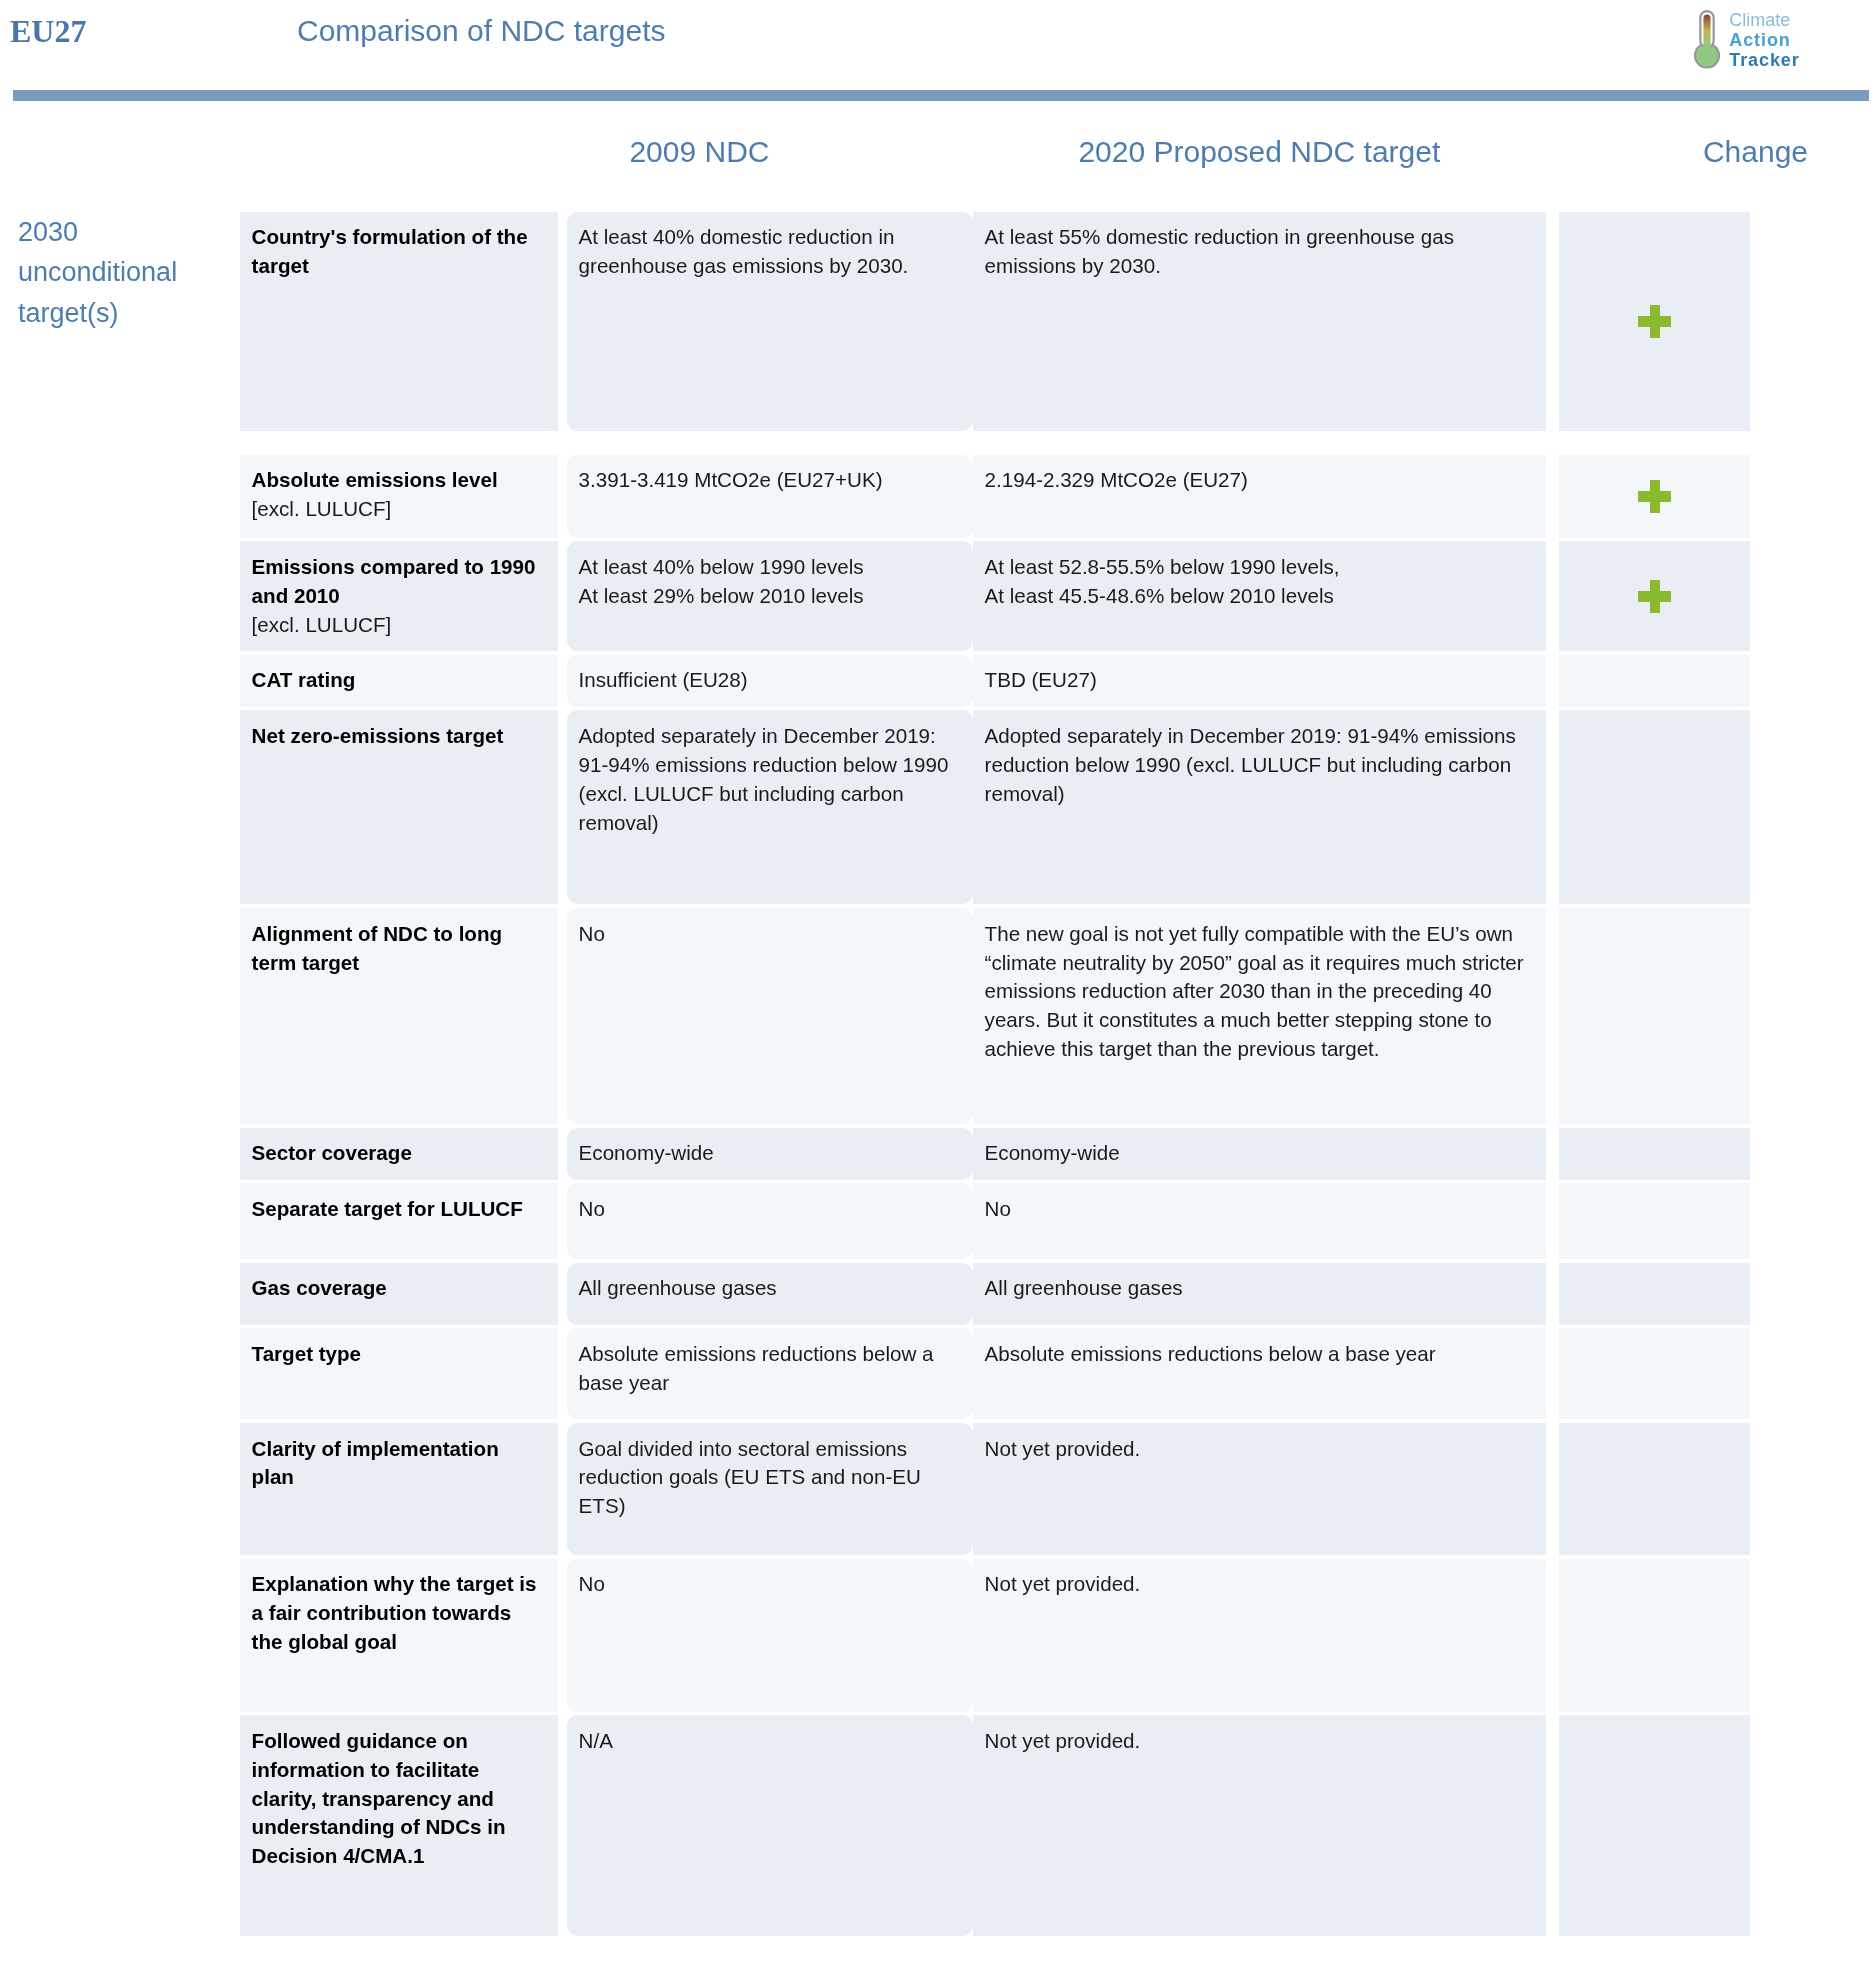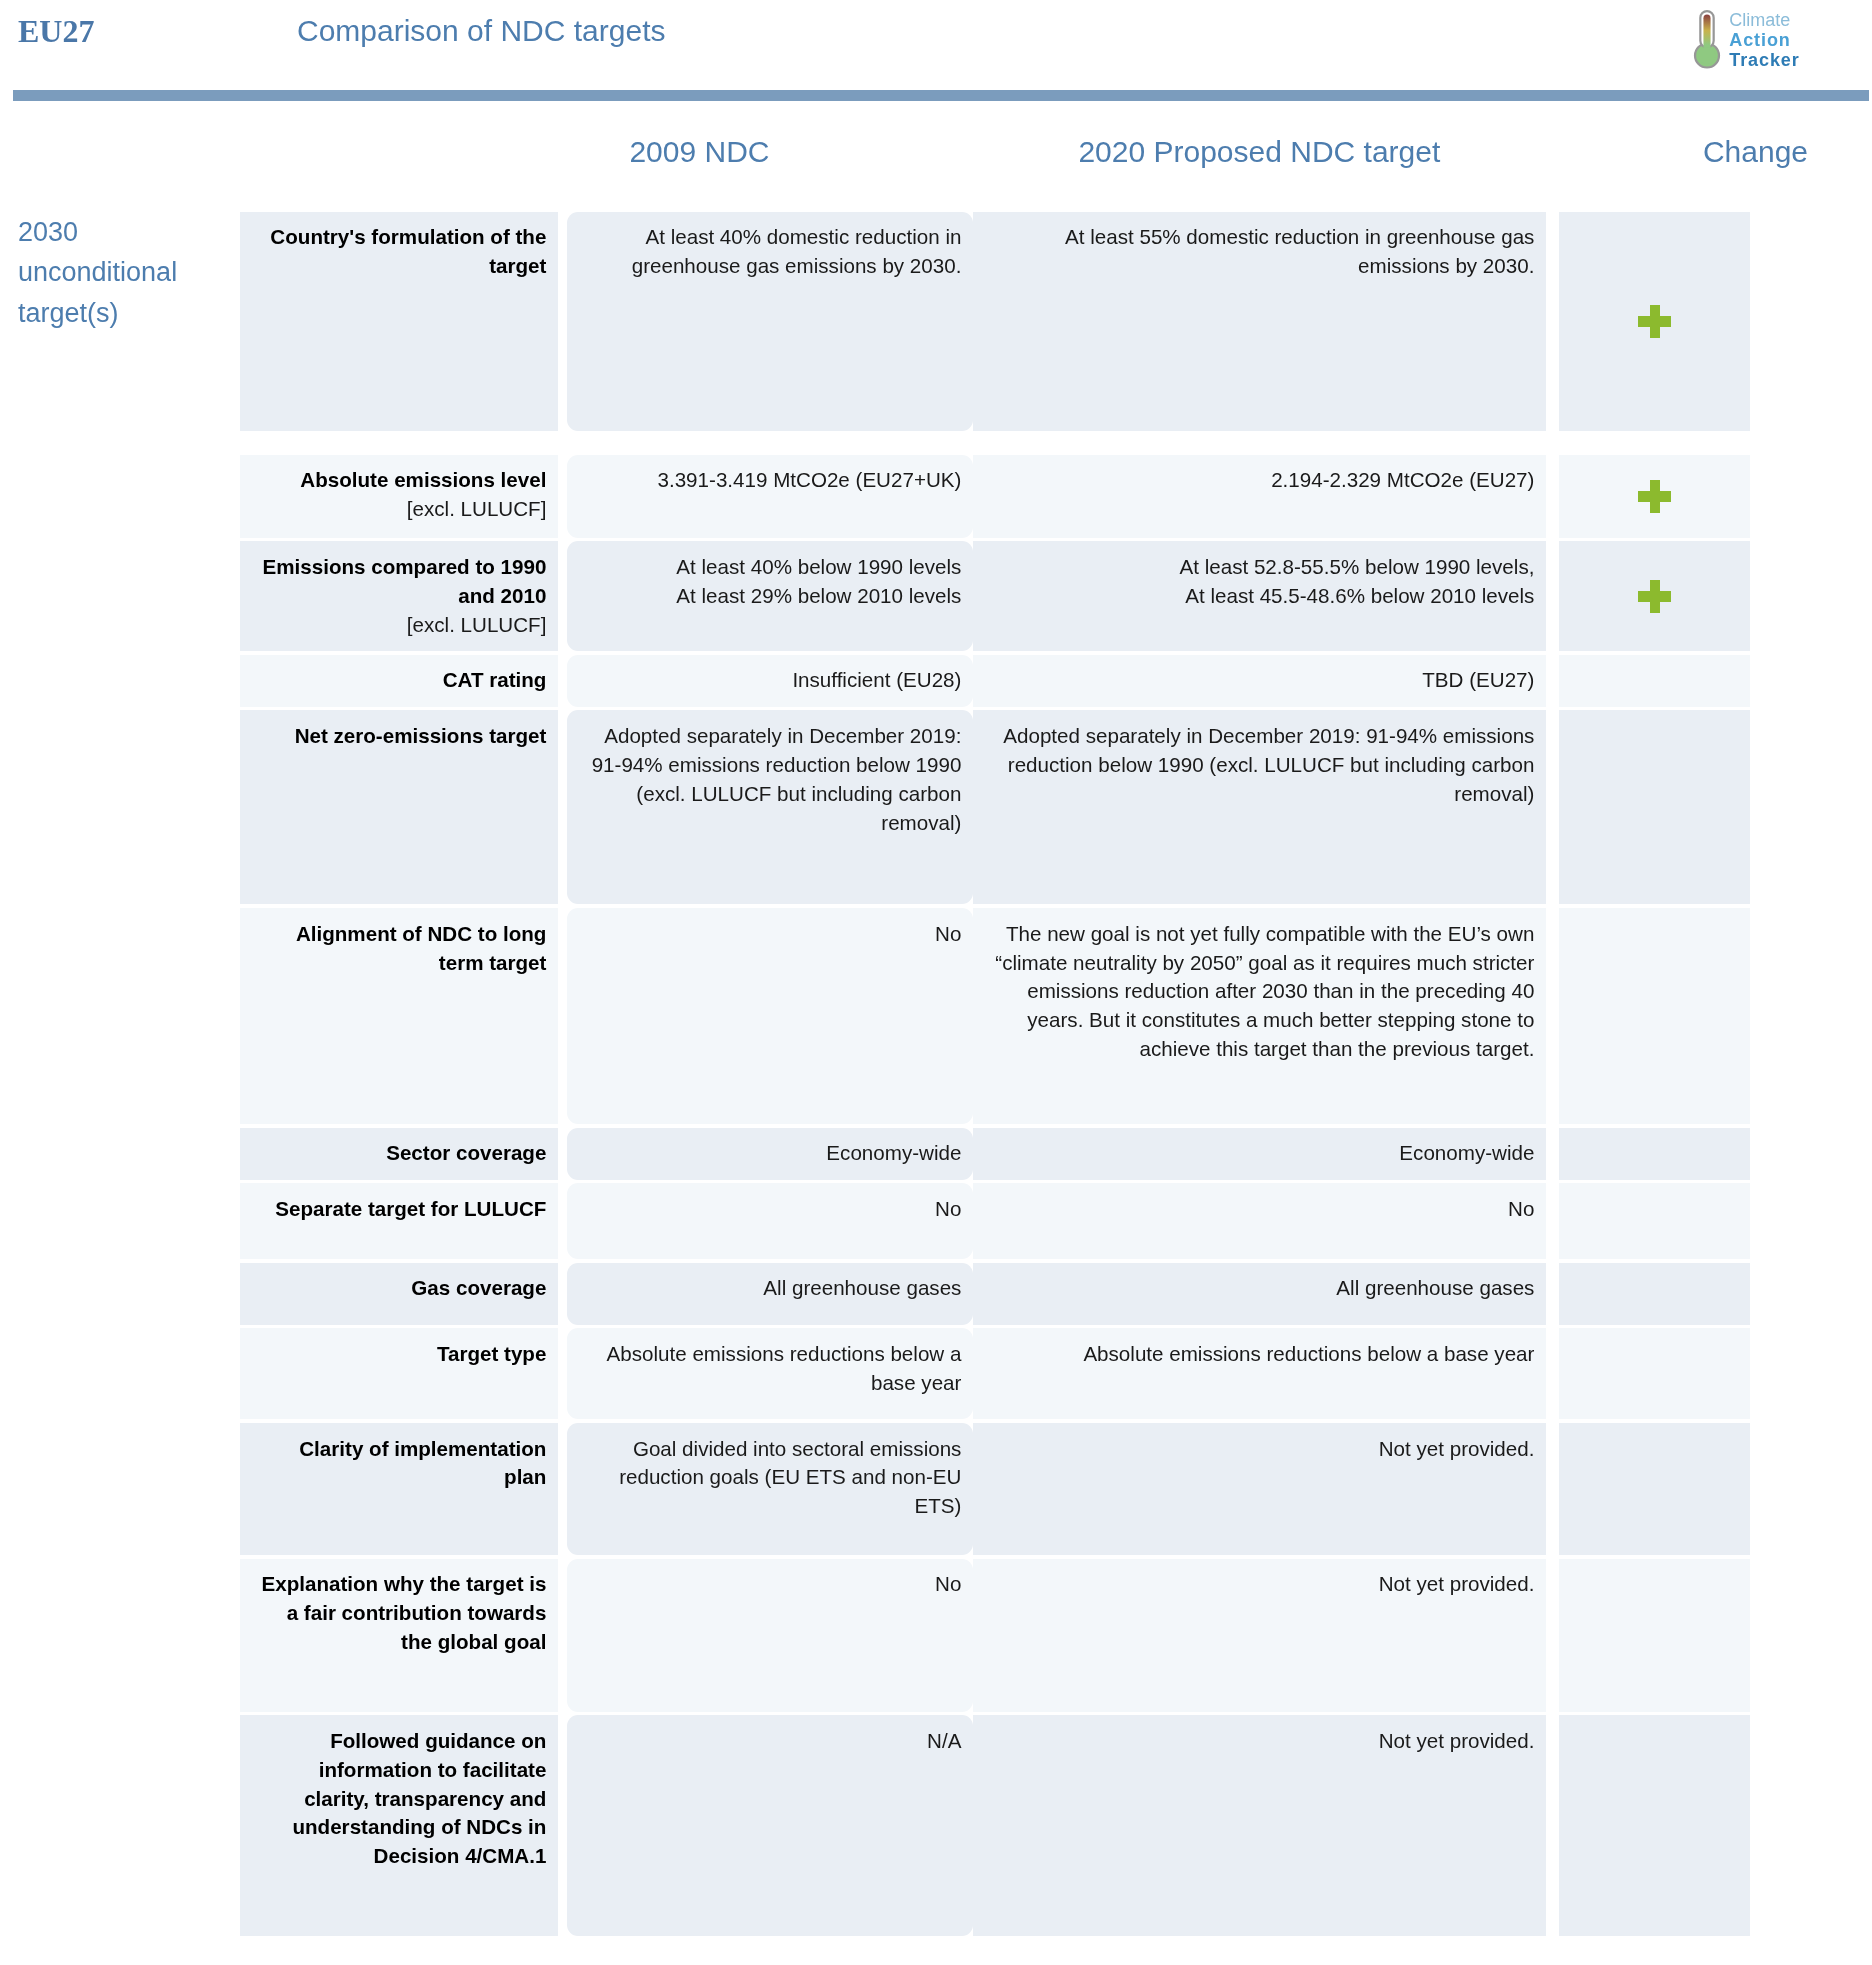--- a/index.html
+++ b/index.html
@@ -14,21 +14,21 @@
   *{margin:0;padding:0;box-sizing:border-box;}
   html,body{background:#ffffff;}
   body{
     width:1873px;height:1966px;overflow:hidden;position:relative;
     font-family:"Liberation Sans","DejaVu Sans",sans-serif;
     color:var(--text);
   }
   
   .top{position:relative;height:90px;}
   .country{
-    position:absolute;left:18px;top:12.5px;
+    position:absolute;left:10px;top:12.5px;
     font-family:"Liberation Serif","DejaVu Serif",serif;
     font-weight:bold;font-size:32px;color:var(--country-blue);
   }
   .title{position:absolute;left:297px;top:14.3px;font-size:30px;color:var(--accent-blue);}
   .logo{position:absolute;left:1691px;top:9px;display:flex;align-items:center;gap:6.3px;}
   .logo-text{display:flex;flex-direction:column;line-height:19.7px;}
   .logo-line1{font-size:18px;color:#8bbcd9;}
   .logo-line2{font-size:18px;font-weight:bold;color:#49a0d5;letter-spacing:0.9px;}
   .logo-line3{font-size:18px;font-weight:bold;color:#2e7cb5;letter-spacing:0.9px;}
   .bar{height:10.7px;margin:0 4.5px 0 12.5px;background:var(--bar-blue);}
@@ -38,21 +38,21 @@
   .ch-1{width:449px;padding-left:5.4px;}
   .ch-2{width:587px;padding-left:5.4px;}
   .ch-change{width:191px;text-align:center;}
   
   .layout{display:flex;margin-top:41px;align-items:flex-start;}
   .group-label{
     width:240px;padding-left:18px;font-size:27px;line-height:1.5;
     color:var(--accent-blue);
   }
   .table{width:1553px;}
-  .trow{display:flex;margin-bottom:3.6px;text-align:right;}
+  .trow{display:flex;margin-bottom:3.6px;}
   .trow.after-gap{margin-bottom:24px;}
   .cell{padding:11.6px 11.6px;font-size:20.6px;line-height:1.4;white-space:pre-line;}
   .cell.lbl{width:318px;margin-right:9px;}
   .cell.lbl .b{font-weight:bold;color:#000;}
   .cell.c1{width:406px;border-radius:11px;}
   .cell.c2{width:573px;margin-right:13.4px;}
   .cell.chg{width:191px;display:flex;align-items:center;justify-content:center;}
   .dark .cell{background:var(--row-dark);}
   .light .cell{background:var(--row-light);}
   

